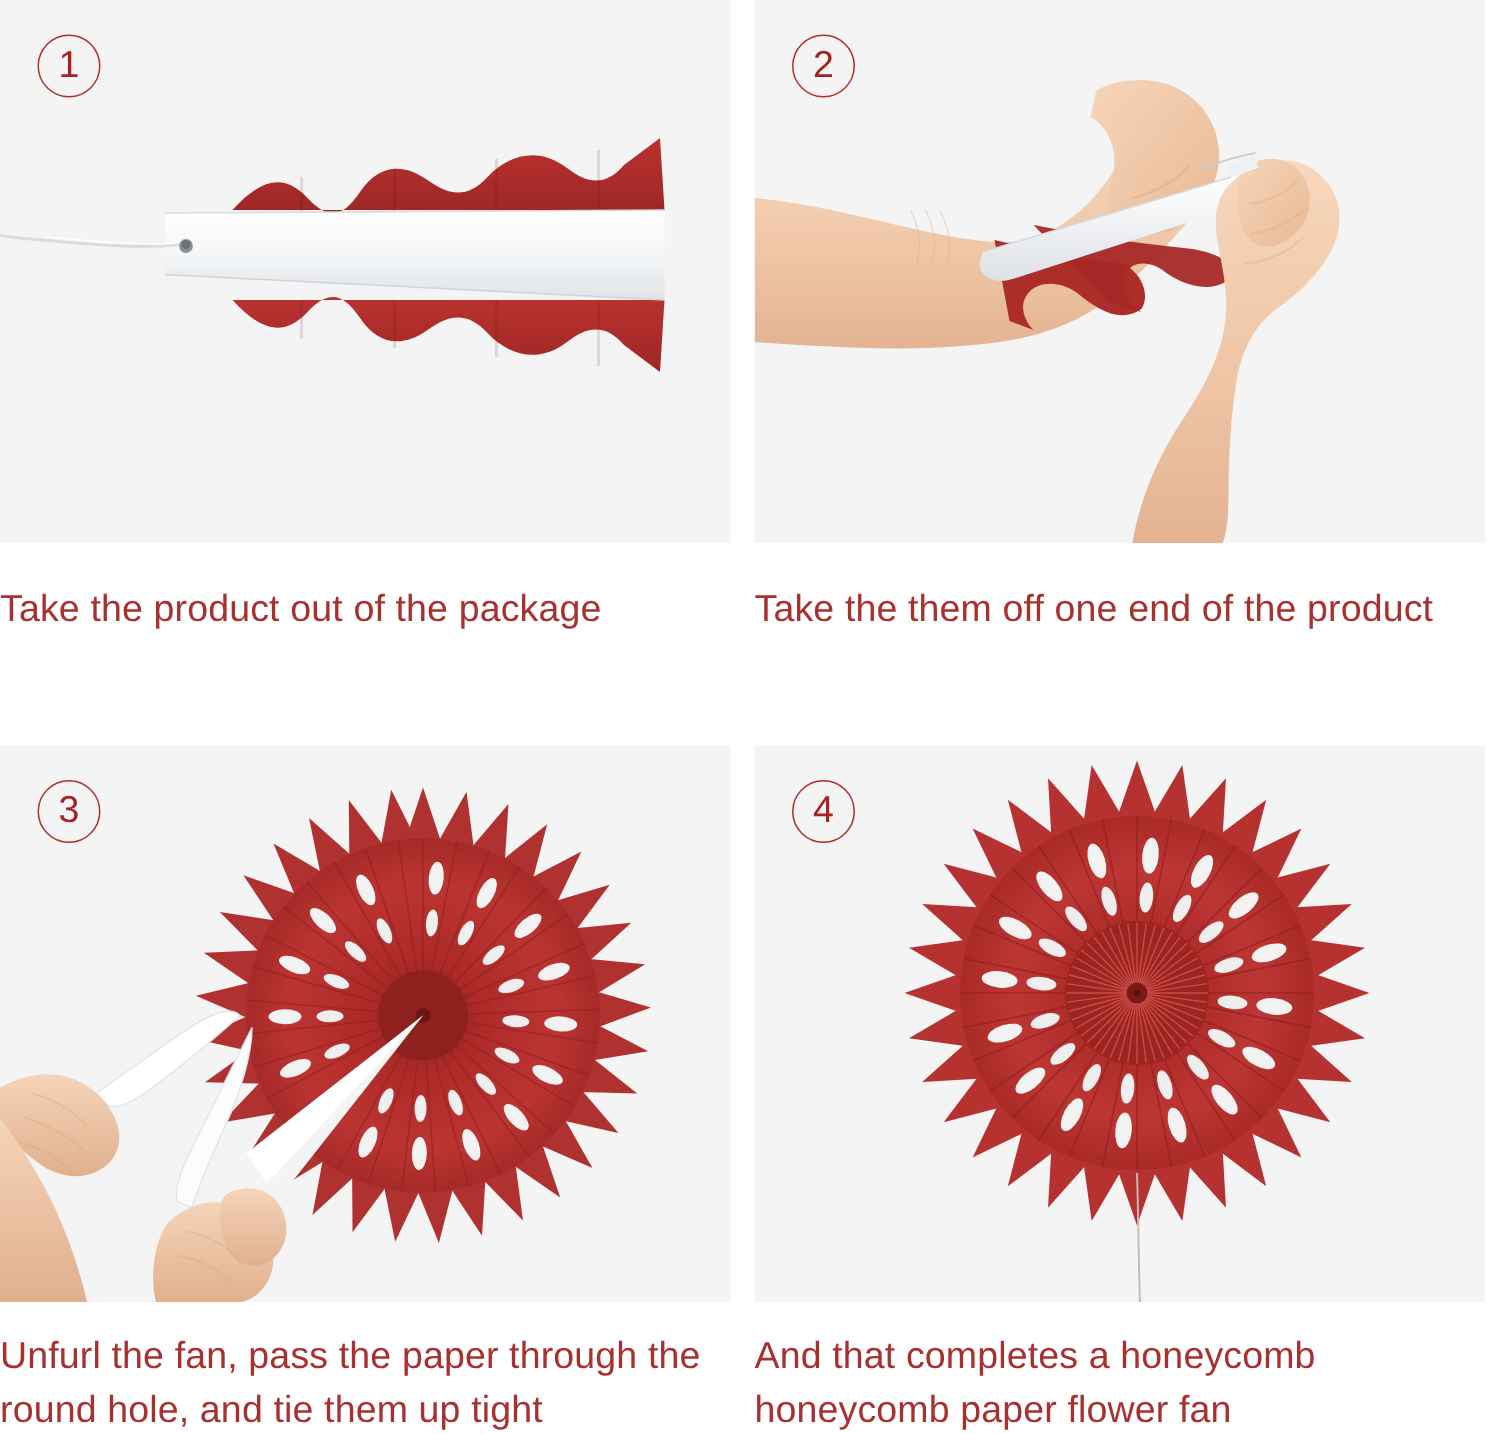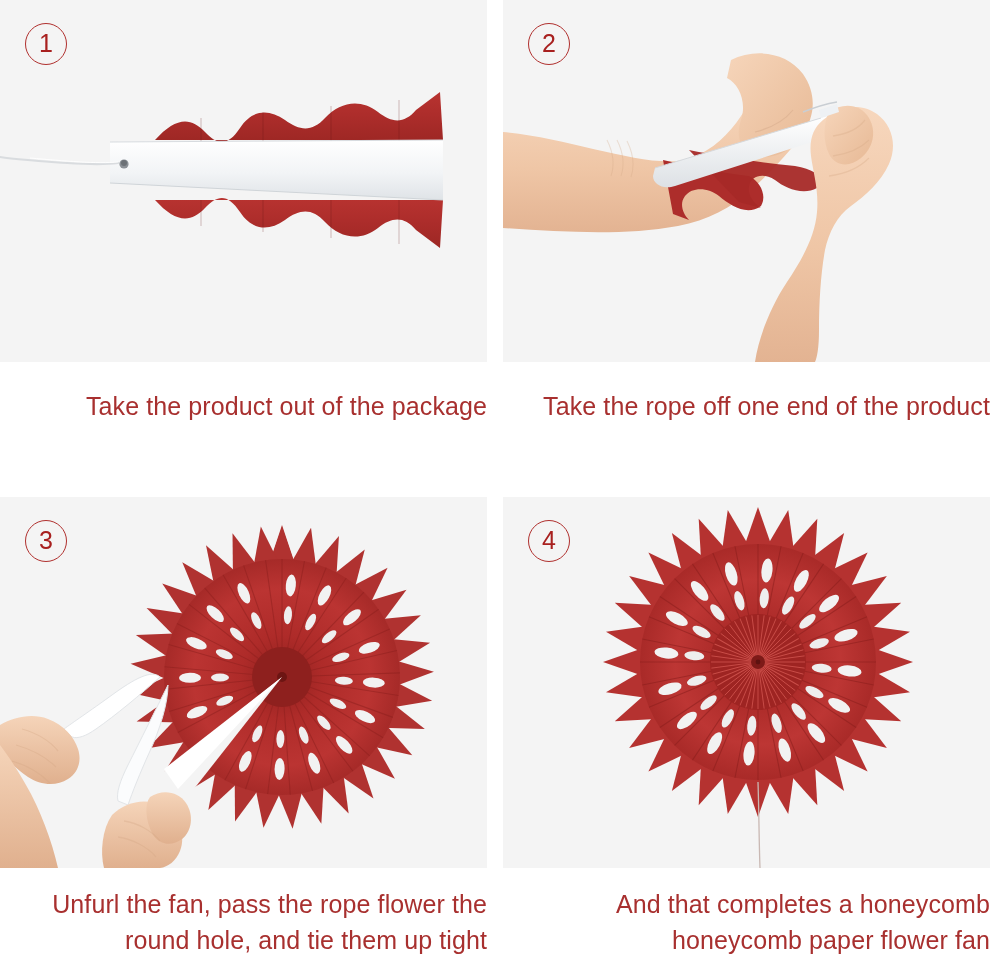--- a/index.html
+++ b/index.html
@@ -53,21 +53,21 @@
     font-size: 25px;
     line-height: 39px;
     text-align: center;
     font-family: "Liberation Sans", sans-serif;
     z-index: 40;
   }
 
   
   .caption {
     width: 487px;
-    text-align: right;
+    text-align: left;
     color: #a8302f;
     font-size: 25px;
     line-height: 36px;
     font-family: "Liberation Sans", sans-serif;
     letter-spacing: 0.1px;
   }
   .step-card.row-top .caption { padding-top: 26px; }
   .step-card.row-bottom .caption { padding-top: 18px; }
   .caption .line { display: block; white-space: nowrap; }
 
@@ -213,21 +213,21 @@
             <path d="M326,176 C342,174 356,168 366,158"></path>
           </g>
 
           <path d="M316,110 L334,104 L336,112 L318,118 Z" fill="#eef1f4"></path>
           <path d="M300,112 C310,108 322,104 334,102" stroke="#c9ced3" stroke-width="1.4" fill="none"></path>
         </svg>
       </div>
       <div class="badge">2</div>
     </div>
     <div class="caption">
-      <span class="line">Take the rope off one end of the product</span>
+      <span class="line">Take the them off one end of the product</span>
     </div>
   </div>
 
   <div class="step-card col-left row-bottom">
     <div class="photo">
       <div class="art">
         <svg viewBox="0 0 487 371" preserveAspectRatio="none" aria-hidden="true">
           <defs>
             <radialGradient id="fanRad3" cx="50%" cy="50%" r="50%">
               <stop offset="0%" stop-color="#8e201e"></stop>
@@ -392,21 +392,21 @@
                    C172,350 158,348 152,336 C146,324 144,308 150,300 Z" fill="url(#skin3)"></path>
           <g opacity="0.32" stroke="#d3a684" stroke-width="1.3" fill="none">
             <path d="M124,324 C138,326 152,334 160,344"></path>
             <path d="M118,340 C132,342 148,350 156,360"></path>
           </g>
         </svg>
       </div>
       <div class="badge">3</div>
     </div>
     <div class="caption">
-      <span class="line">Unfurl the fan, pass the rope flower the</span>
+      <span class="line">Unfurl the fan, pass the paper through the</span>
       <span class="line">round hole, and tie them up tight</span>
     </div>
   </div>
 
   <div class="step-card col-right row-bottom">
     <div class="photo">
       <div class="art">
         <svg viewBox="0 0 487 371" preserveAspectRatio="none" aria-hidden="true">
           <defs>
             <radialGradient id="fanRad4" cx="50%" cy="50%" r="50%">

